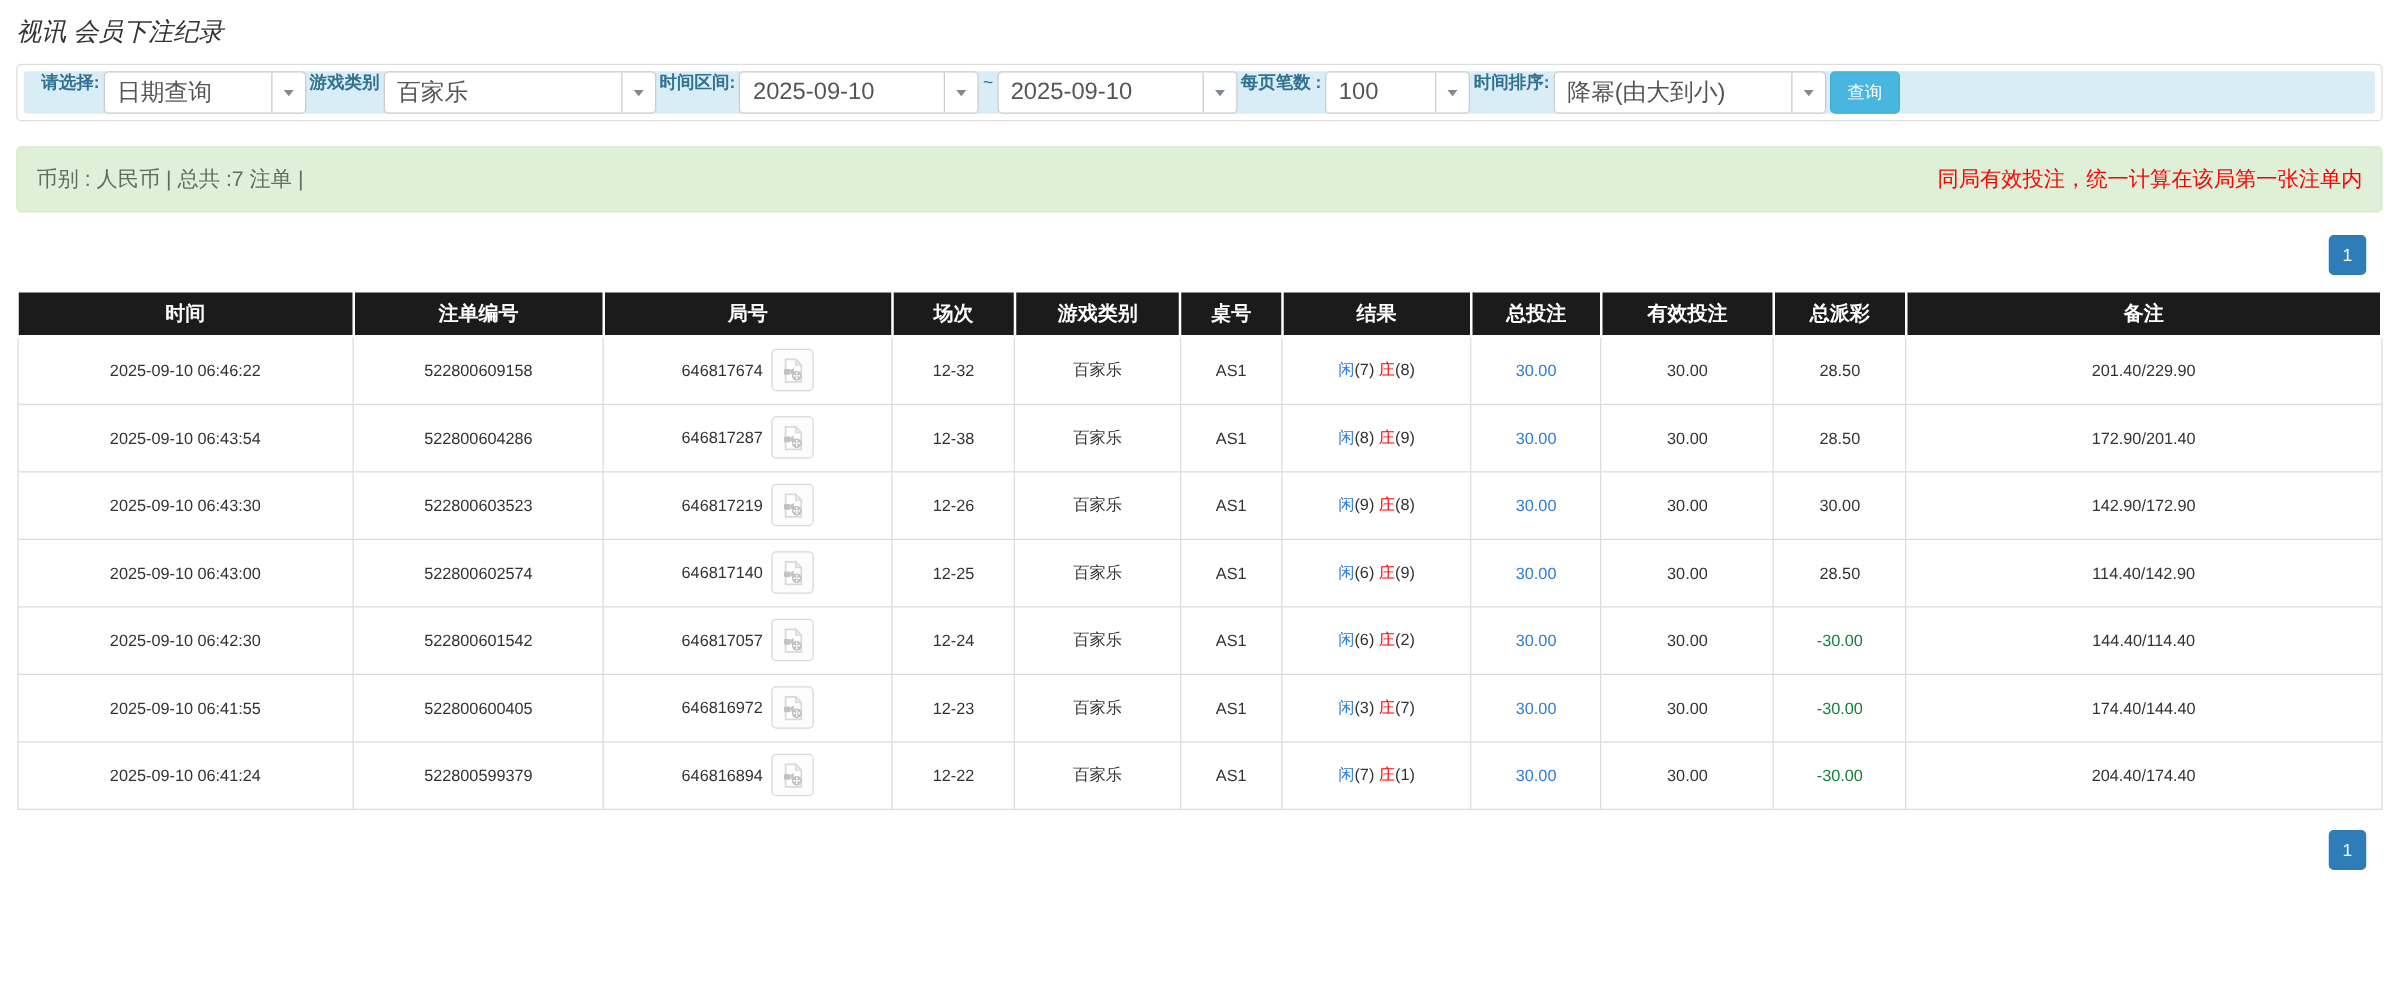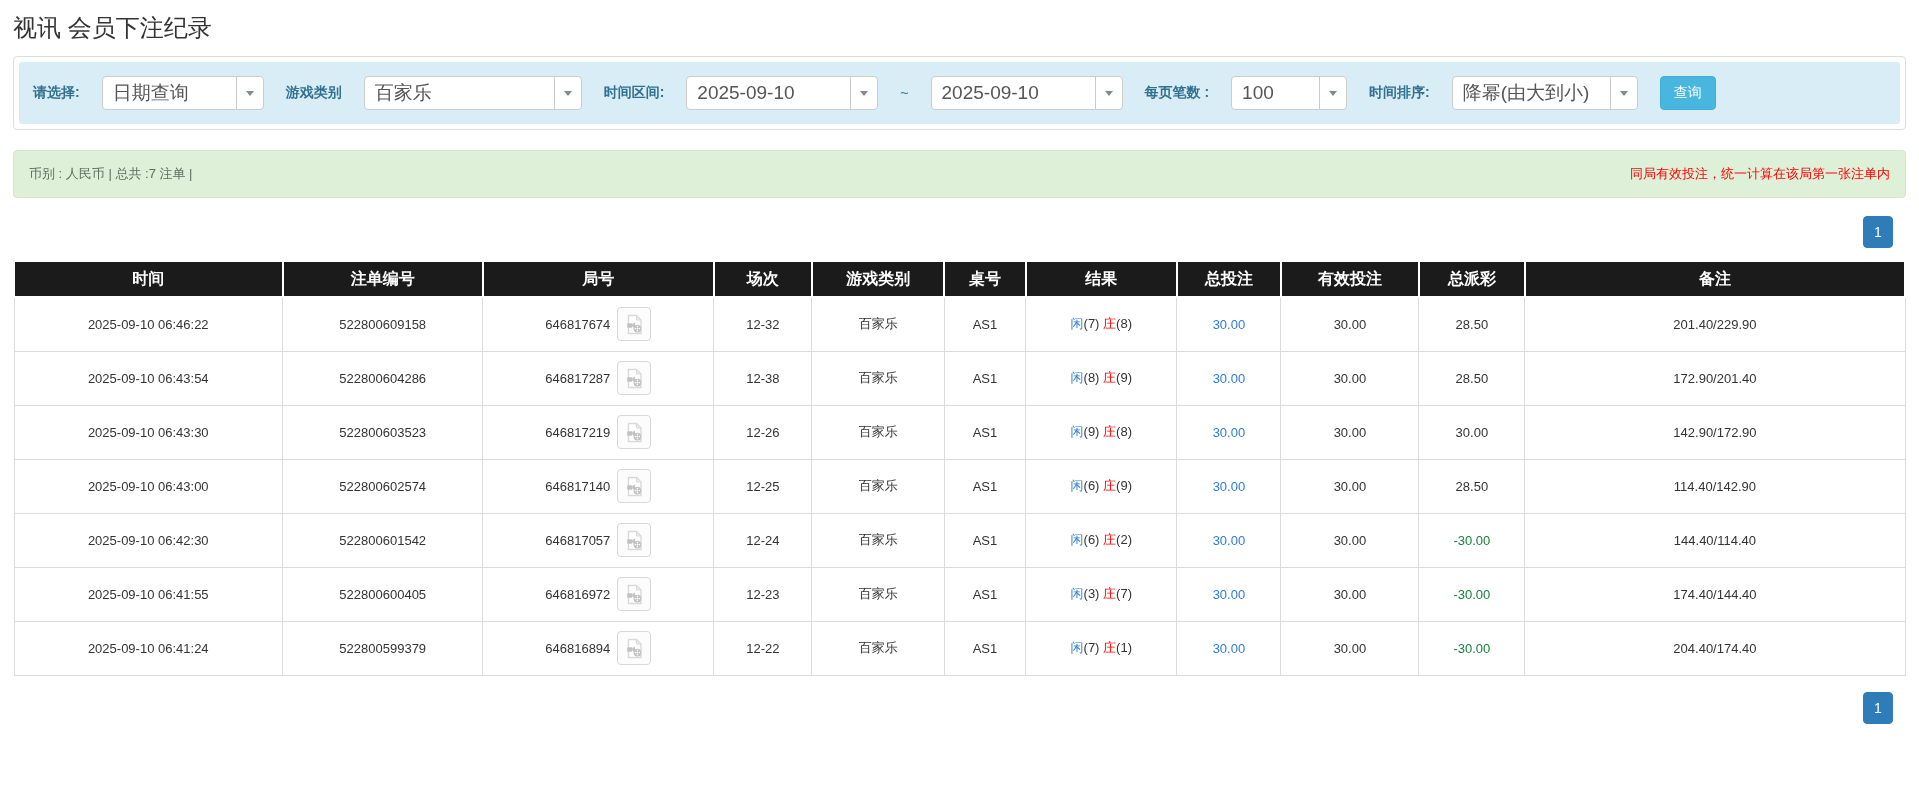--- a/index.html
+++ b/index.html
@@ -3,27 +3,27 @@
 <meta charset="utf-8">
 <style>
   * { box-sizing: border-box; }
   html,body { margin:0; padding:0; background:#fff; }
   body {
     font-family:"Liberation Sans","DejaVu Sans",sans-serif;
     color:#333; width:1919px; height:800px; overflow:hidden;
   }
   .page { padding:6px 13px 10px 13px; }
 
-  .page-title { font-size:24px; font-weight:500; color:#333; margin:6px 0 12px 0; }
+  .page-title { font-size:20px; font-weight:500; color:#333; margin:6px 0 12px 0;font-style:italic; }
 
   
   .filter-panel { border:1px solid #ddd; border-radius:4px; padding:5px; background:#fff; }
   .filter-bar {
-    background:#d9edf7; border-radius:3px; padding:14px 14px;
-    display:flex; align-items:center; gap:22px; white-space:nowrap;
+    background:#d9edf7; border-radius:3px; padding:0 14px;
+    display:flex; align-items:flex-start; gap:3px; white-space:nowrap;
   }
   .flabel { color:#31708f; font-weight:bold; font-size:14px; }
   .dd {
     background:#fff; border:1px solid #ccc; border-radius:4px; height:34px;
     display:inline-flex; align-items:center; font-size:19px; color:#555; cursor:pointer;
   }
   .dd-text { padding:0 10px; flex:1; overflow:hidden; text-overflow:ellipsis; }
   .dd-arrow { width:27px; align-self:stretch; border-left:1px solid #ccc;
     display:flex; align-items:center; justify-content:center; }
   .caret { width:0; height:0; border-left:4px solid transparent;
@@ -31,21 +31,21 @@
   .tilde { color:#31708f; font-size:14px; }
   .btn-search {
     background:#49b6df; color:#fff; border:1px solid #3fafd8; border-radius:4px;
     height:34px; padding:0 13px; font-size:14px; cursor:pointer;
   }
 
   
   .summary-bar {
     margin-top:20px; background:#dff0d8; border:1px solid #d6e9c6; border-radius:4px;
     padding:14px 15px; display:flex; justify-content:space-between; align-items:center;
-    font-size:13px; color:#5c6f5c;
+    font-size:17px; color:#5c6f5c;
   }
   .notice { color:#ff0000; }
 
   
   .pager { display:flex; justify-content:flex-end; }
   .pager.top { margin:18px 13px 12px 0; }
   .pager.bottom { margin:16px 13px 0 0; }
   .page-btn {
     background:#2e7cb8; border:1px solid #2e7cb8; color:#fff; min-width:30px; height:32px;
     border-radius:4px; font-size:14px; cursor:pointer; font-family:inherit;
@@ -118,21 +118,21 @@
 
       <span class="flabel">每页笔数 :</span>
       <div class="dd" style="width:116px">
         <span class="dd-text">100</span>
         <span class="dd-arrow">
             <i class="caret"></i>
           </span>
       </div>
 
       <span class="flabel">时间排序:</span>
-      <div class="dd" style="width:186px">
+      <div class="dd" style="width:218px">
         <span class="dd-text">降幂(由大到小)</span>
         <span class="dd-arrow">
             <i class="caret"></i>
           </span>
       </div>
 
       <button class="btn-search">查询</button>
     </div>
   </div>
 

